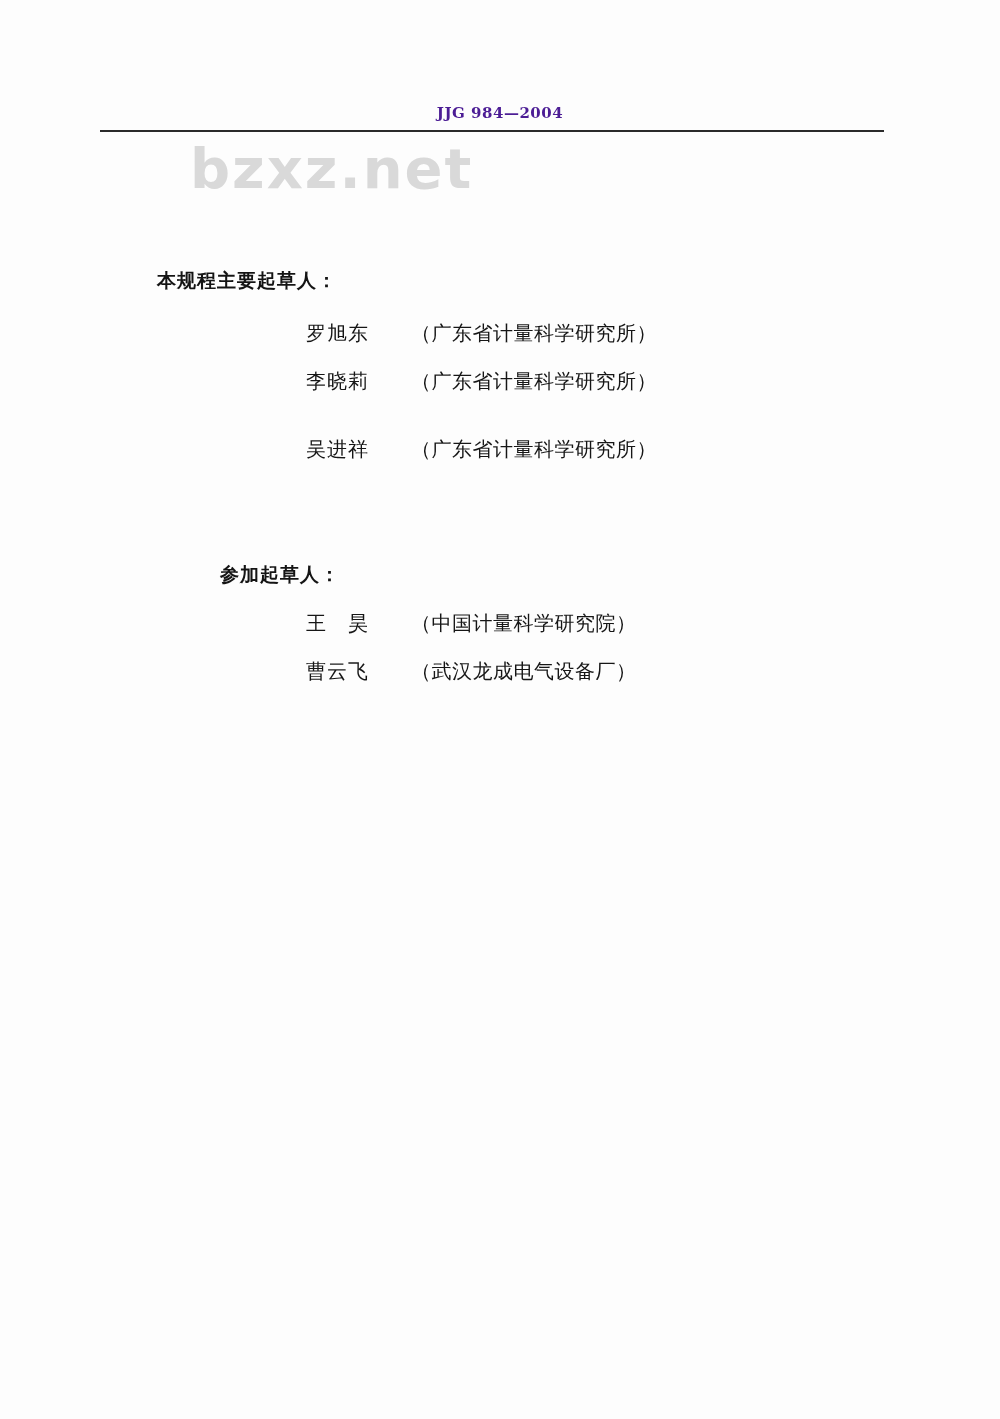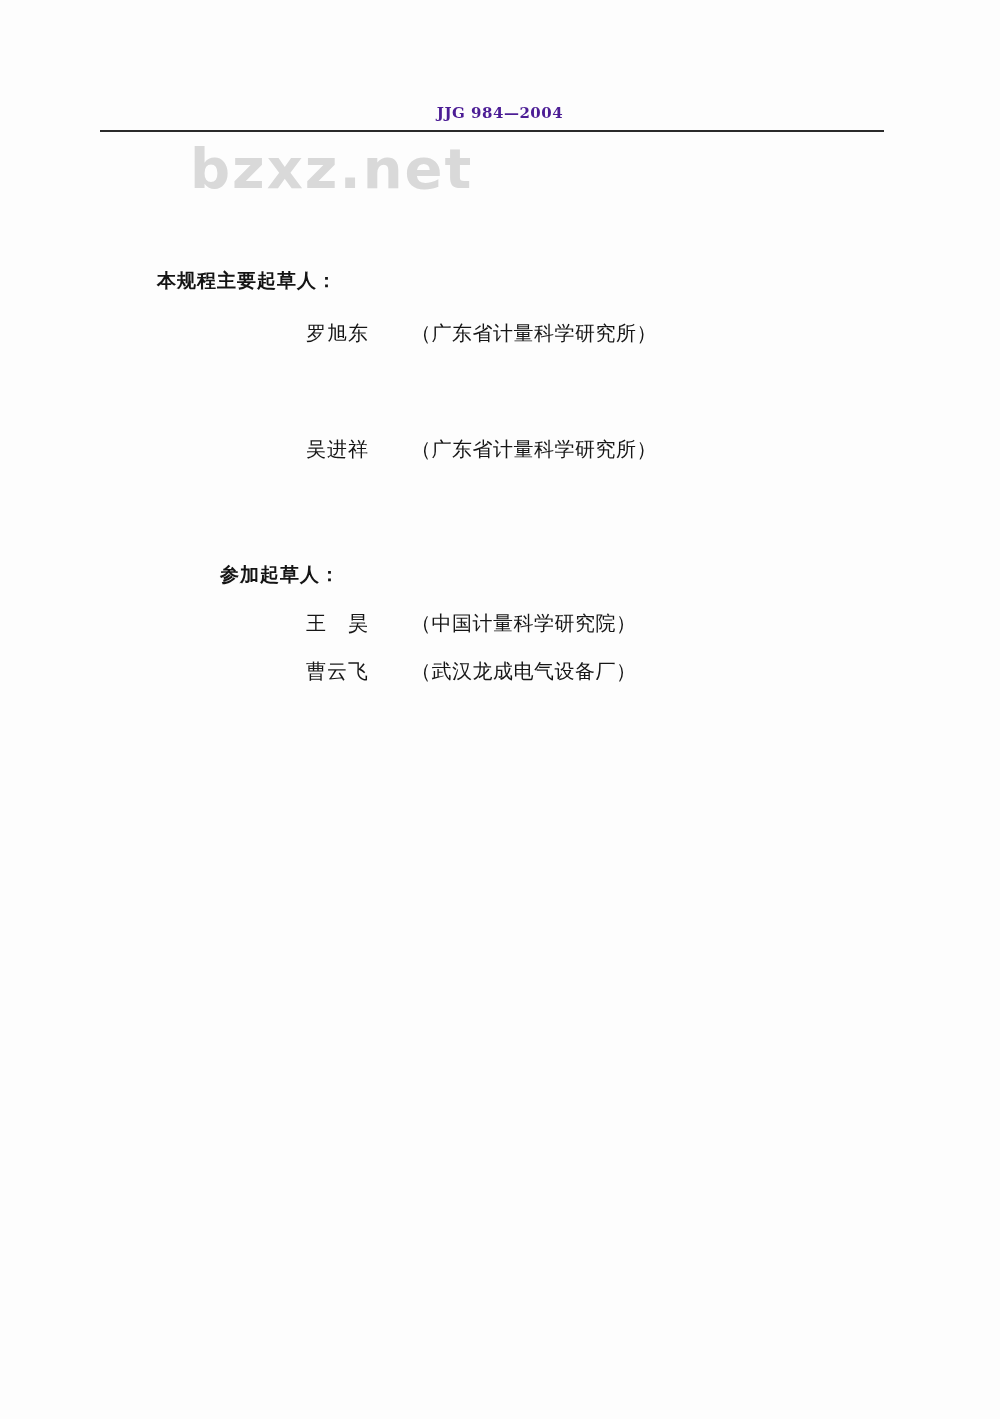--- a/index.html
+++ b/index.html
@@ -103,20 +103,23 @@
 
   <div class="header-rule"></div>
 
   <div class="watermark">bzxz.net</div>
 
   <div class="section-title main-drafters-title">本规程主要起草人：</div>
 
   <div class="entry m0">
     <span class="name">罗旭东</span><span class="org">（广东省计量科学研究所）</span>
   </div>
+  <div class="entry m1">
+    <span class="name">李晓莉</span><span class="org">（广东省计量科学研究所）</span>
+  </div>
   <div class="entry m2">
     <span class="name">吴进祥</span><span class="org">（广东省计量科学研究所）</span>
   </div>
 
   <div class="section-title joint-drafters-title">参加起草人：</div>
 
   <div class="entry j1">
     <span class="name">曹云飞</span><span class="org">（武汉龙成电气设备厂）</span>
   </div>
   <div class="entry j0">

